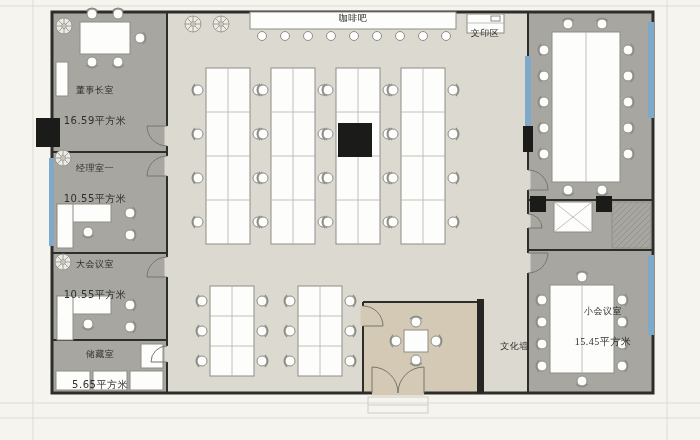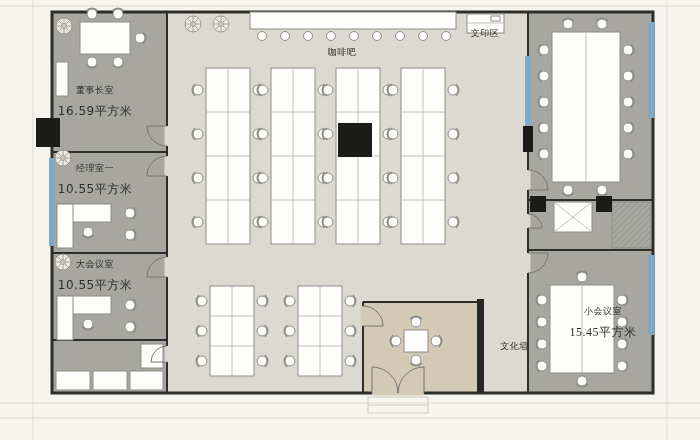--- a/index.html
+++ b/index.html
@@ -1,21 +1,21 @@
 <!DOCTYPE html>
 <html><head>
 <meta charset="utf-8">
 <style>
   html,body{margin:0;padding:0;background:#f6f4ef;}
   .stage{position:relative;width:700px;height:440px;background:#f6f4ef;overflow:hidden;
          font-family:"DejaVu Sans",sans-serif;color:#2e2e2b;}
   .stage svg{position:absolute;left:0;top:0;}
   .room-label{position:absolute;text-align:center;font-size:9px;line-height:1.3;
               letter-spacing:.5px;color:#2e2e2b;pointer-events:none;white-space:nowrap;}
-  .room-label .area{font-size:12px;margin-top:7px;}
+  .room-label .area{font-size:10px;margin-top:17px;}
   
   .furn{fill:#fdfdfb;stroke:#8d8d86;stroke-width:1;}
   .fline{stroke:#b3b2aa;stroke-width:.8;}
   .wall{stroke:#2d2d2a;fill:none;}
   .door{stroke:#77776f;stroke-width:1;fill:none;}
   .grid{stroke:#dedbd3;stroke-width:1;}
 </style>
 </head>
 <body>
 
@@ -267,23 +267,27 @@
   <div class="room-label" style="left:50px;top:163px;width:90px;">
     <div>经理室一</div>
     <div class="area">10.55平方米</div>
   </div>
 
   <div class="room-label" style="left:50px;top:259px;width:90px;">
     <div>大会议室</div>
     <div class="area">10.55平方米</div>
   </div>
 
-
-
-  <div class="room-label" style="left:302px;top:13px;width:80px;margin-top:34px;">
+  <div class="room-label" style="left:55px;top:349px;width:90px;">
+    <div>储藏室</div>
+    <div class="area">5.65平方米</div>
+  </div>
+
+
+  <div class="room-label" style="left:313px;top:13px;width:80px;">
     <div>咖啡吧</div>
   </div>
 
   <div class="room-label" style="left:455px;top:28px;width:60px;">
     <div>文印区</div>
   </div>
 
 
 
   <div class="room-label" style="left:558px;top:306px;width:90px;font-family:Liberation Serif, serif;">

